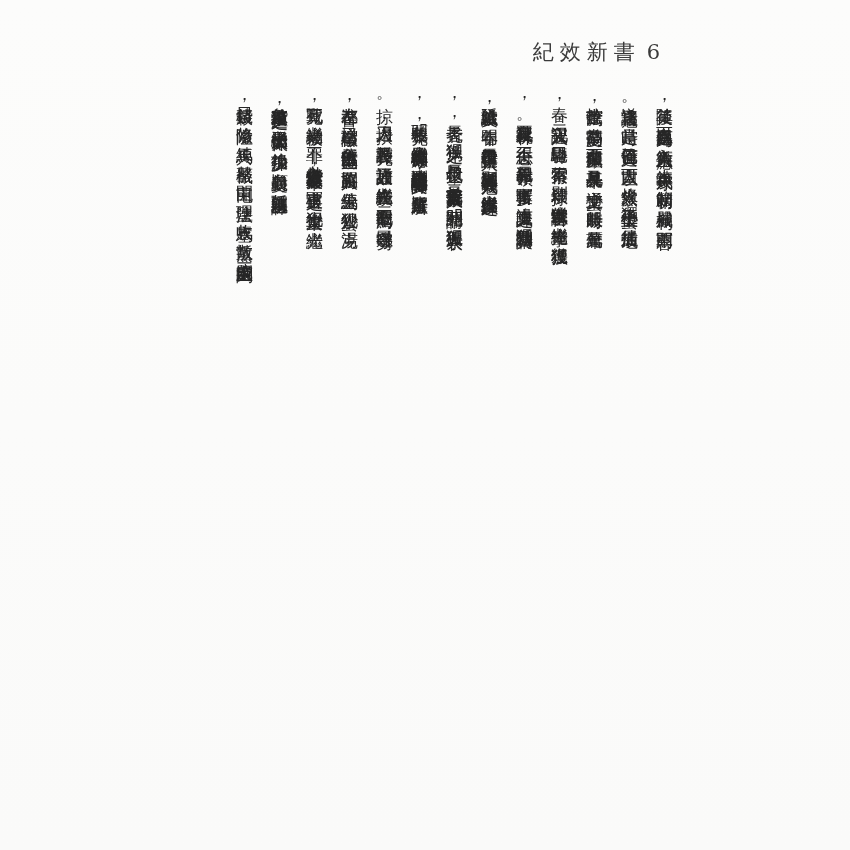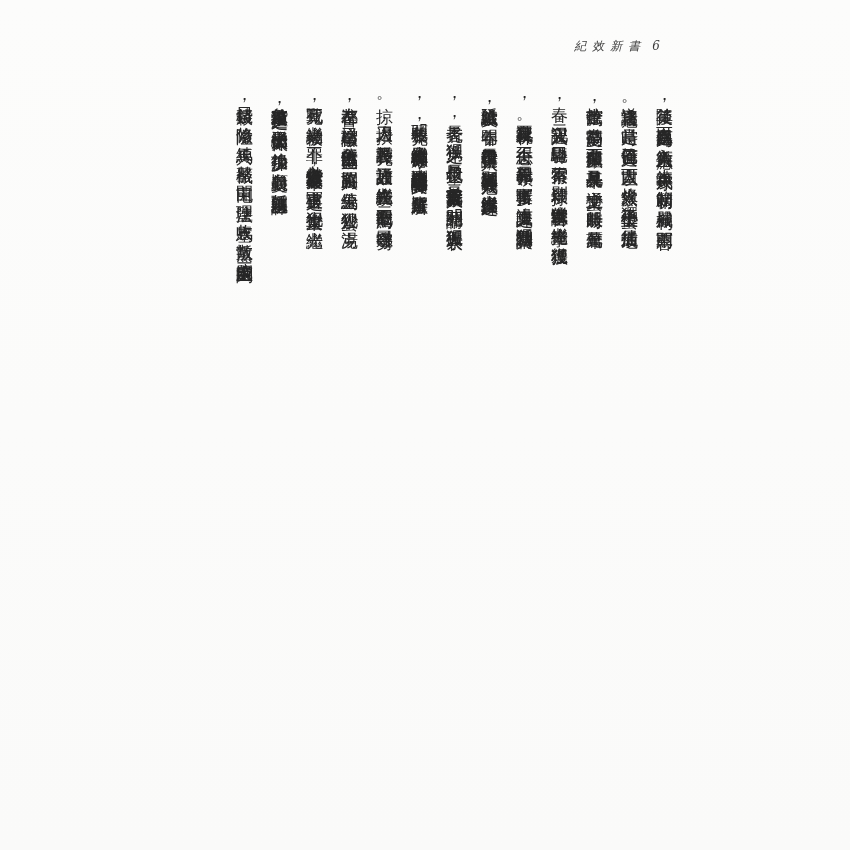--- a/index.html
+++ b/index.html
@@ -16,25 +16,24 @@
   }
   .page {
     position: absolute;
     inset: 0;
     background: linear-gradient(180deg, #fcfcfb 0%, #fafaf9 100%);
   }
   .running-header {
     position: absolute;
     top: 38px;
     right: 190px;
-    font-size: 12px;
+    font-size: 21px;
     color: #3a3a3a;
     letter-spacing: 6px;
     white-space: nowrap;
-    font-style: italic;
   }
   .running-header .page-num {
     letter-spacing: 0;
     margin-left: 6px;
   }
   .text-block {
     position: absolute;
     top: 94px;
     right: 168px;
     height: 718px;

